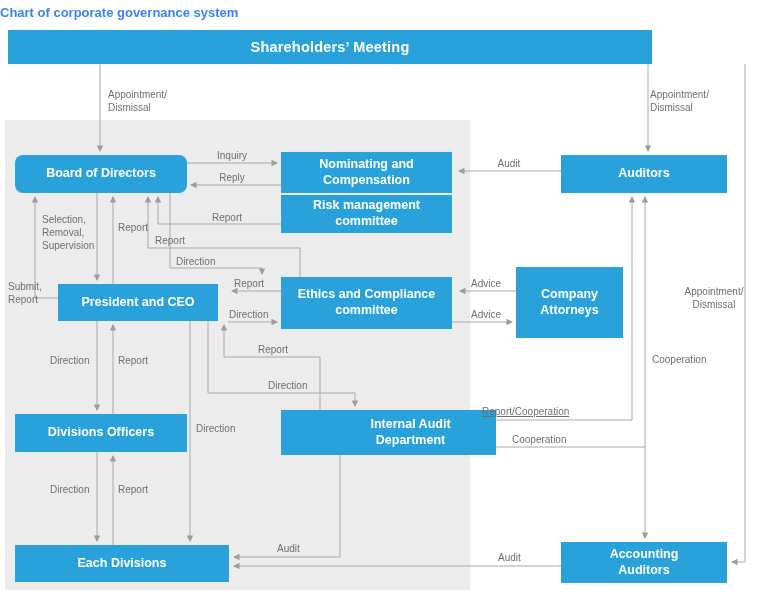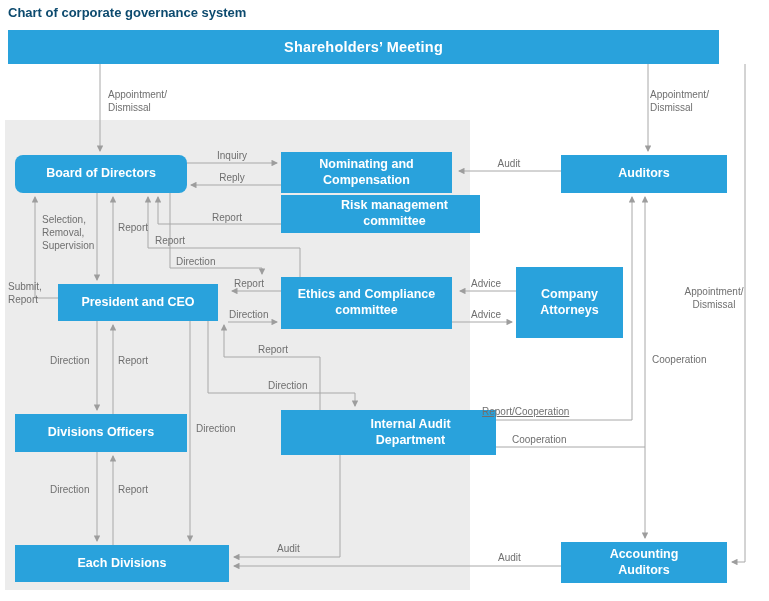--- a/index.html
+++ b/index.html
@@ -1,18 +1,18 @@
 <!DOCTYPE html>
 <html><head>
 <meta charset="utf-8">
 <style>
   html,body{margin:0;padding:0;background:#fff;}
   body{font-family:"Liberation Sans",sans-serif;}
   .canvas{position:relative;width:769px;height:601px;background:#ffffff;overflow:hidden;}
-  .title{position:absolute;left:8px;top:5px;font-size:13px;font-weight:bold;color:#0c4a6e;z-index:3;}
+  .title{position:absolute;left:0;top:5px;font-size:13px;font-weight:bold;color:#3b82f6;z-index:3;}
   .panel{position:absolute;left:5px;top:120px;width:465px;height:470px;background:#ececec;z-index:0;}
   svg.wires{position:absolute;left:0;top:0;z-index:1;}
   .node{position:absolute;background:#29a2dc;color:#ffffff;font-weight:bold;display:flex;
         align-items:center;justify-content:center;text-align:center;font-size:12.5px;
         line-height:1.25;white-space:pre-line;z-index:2;}
   .node.banner{font-size:14.5px;letter-spacing:.2px;}
   .lbl{position:absolute;font-size:10px;color:#6f6f6f;line-height:1.3;white-space:pre-line;z-index:2;}
   .lbl.c{text-align:center;display:inline-block;}
 </style>
 </head>
@@ -54,25 +54,25 @@
       <polyline points="97,452 97,541" marker-end="url(#arr)"></polyline>
       <polyline points="113,545 113,456" marker-end="url(#arr)"></polyline>
       <polyline points="452,420 632,420 632,197" marker-end="url(#arr)"></polyline>
       <polyline points="645,197 645,538" marker-start="url(#arr)" marker-end="url(#arr)"></polyline>
       <polyline points="645,447 456,447" marker-end="url(#arr)"></polyline>
       <polyline points="340,455 340,557 234,557" marker-end="url(#arr)"></polyline>
       <polyline points="561,566 234,566" marker-end="url(#arr)"></polyline>
     </g>
   </svg>
 
-  <div class="node banner" style="left:8px;top:30px;width:711px;height:34px;">Shareholders’ Meeting</div>
+  <div class="node banner" style="left:8px;top:30px;width:644px;height:34px;">Shareholders’ Meeting</div>
   <div class="node" style="left:15px;top:155px;width:172px;height:38px;border-radius:8px;">Board of Directors</div>
   <div class="node" style="left:281px;top:152px;width:171px;height:41px;">Nominating and
 Compensation</div>
-  <div class="node" style="left:281px;top:195px;width:171px;height:38px;padding-left:28px;">Risk management
+  <div class="node" style="left:281px;top:195px;width:171px;height:38px;">Risk management
 committee</div>
   <div class="node" style="left:561px;top:155px;width:166px;height:38px;">Auditors</div>
   <div class="node" style="left:58px;top:284px;width:160px;height:37px;">President and CEO</div>
   <div class="node" style="left:281px;top:277px;width:171px;height:52px;">Ethics and Compliance
 committee</div>
   <div class="node" style="left:516px;top:267px;width:107px;height:71px;">Company
 Attorneys</div>
   <div class="node" style="left:15px;top:414px;width:172px;height:38px;">Divisions Officers</div>
   <div class="node" style="left:281px;top:410px;width:171px;height:45px;padding-left:44px;">Internal Audit
 Department</div>

